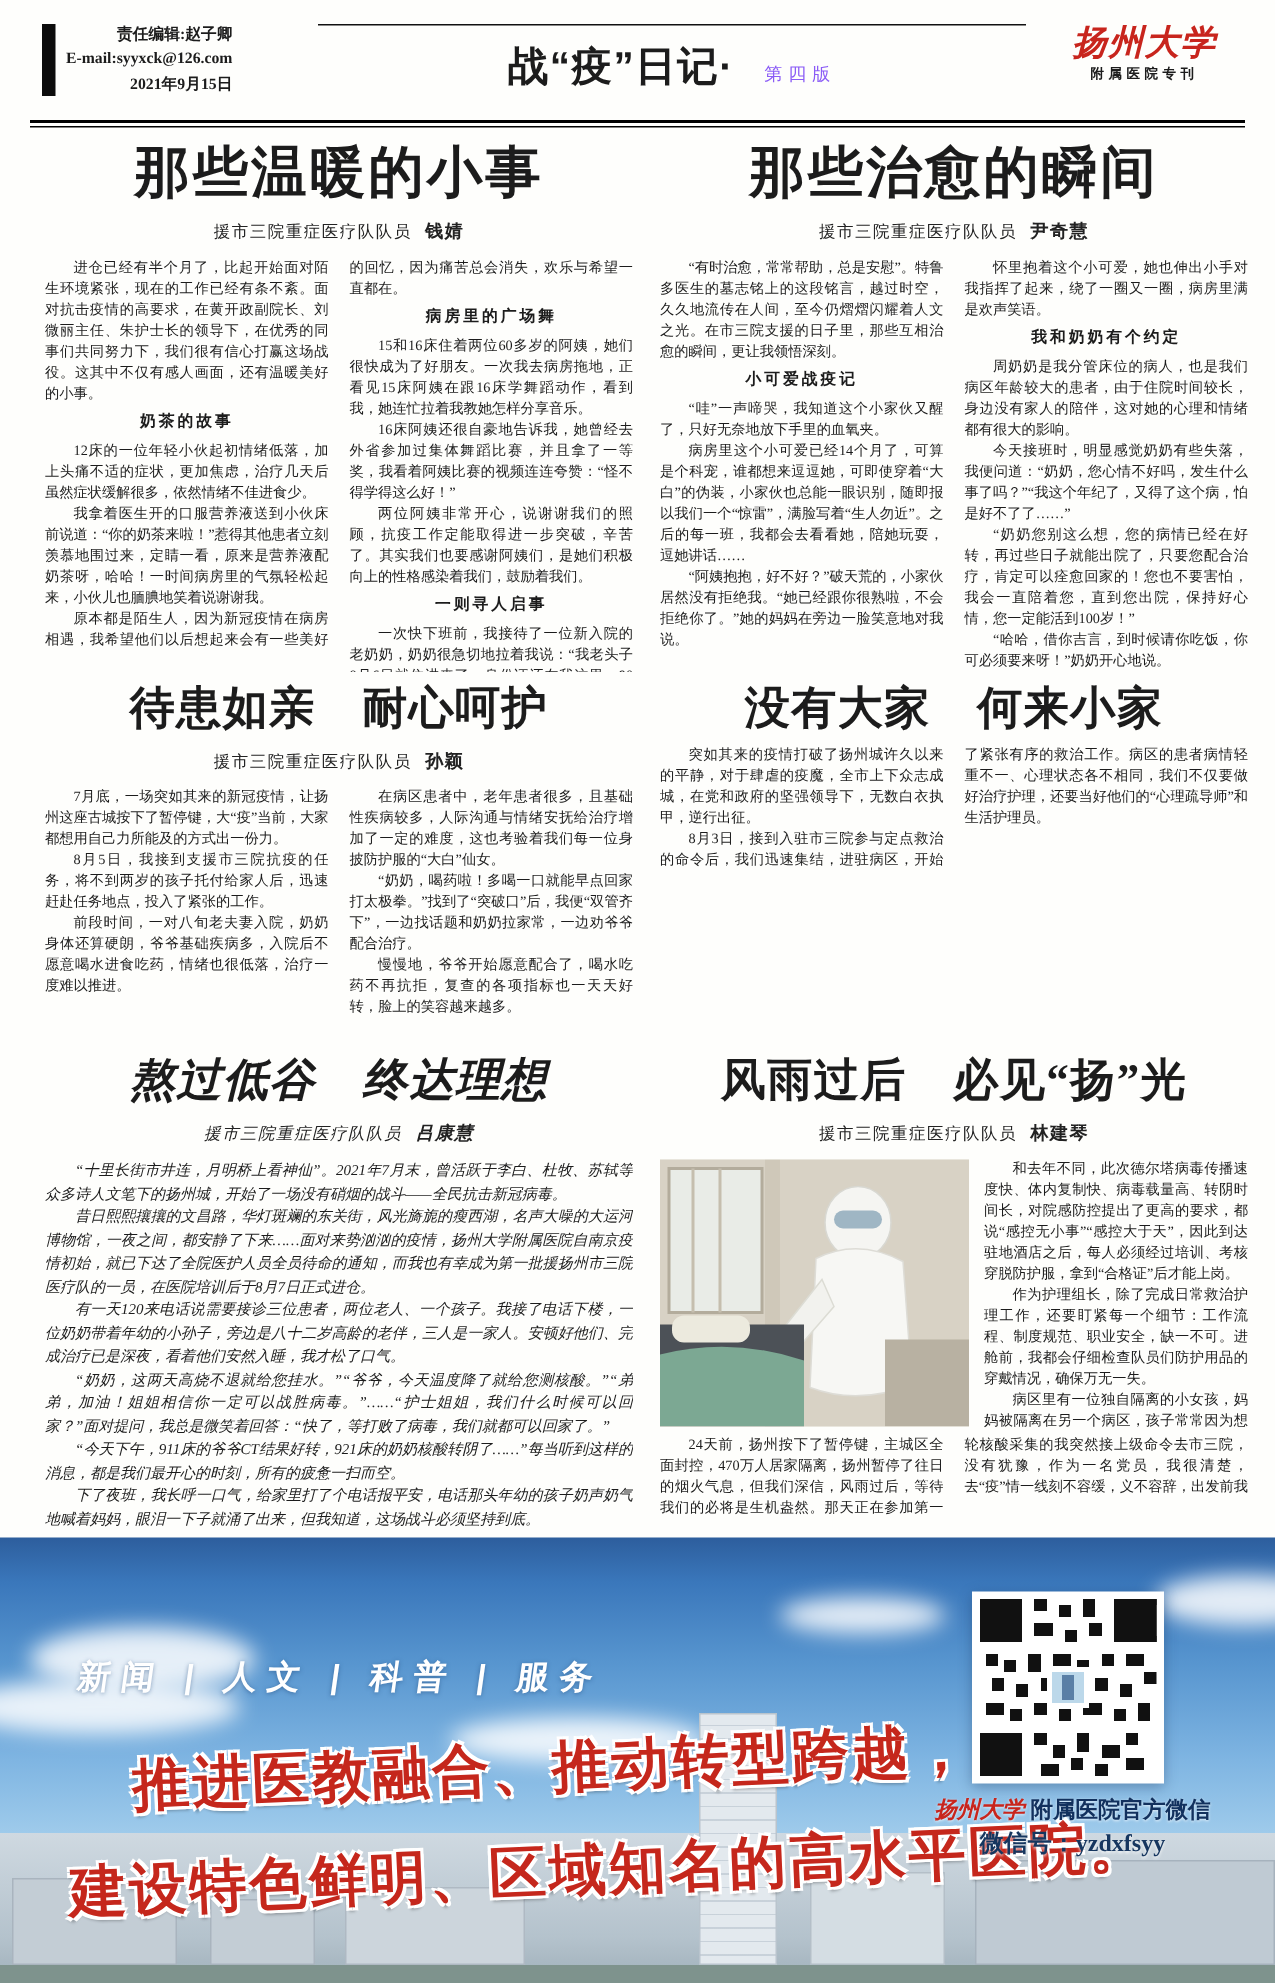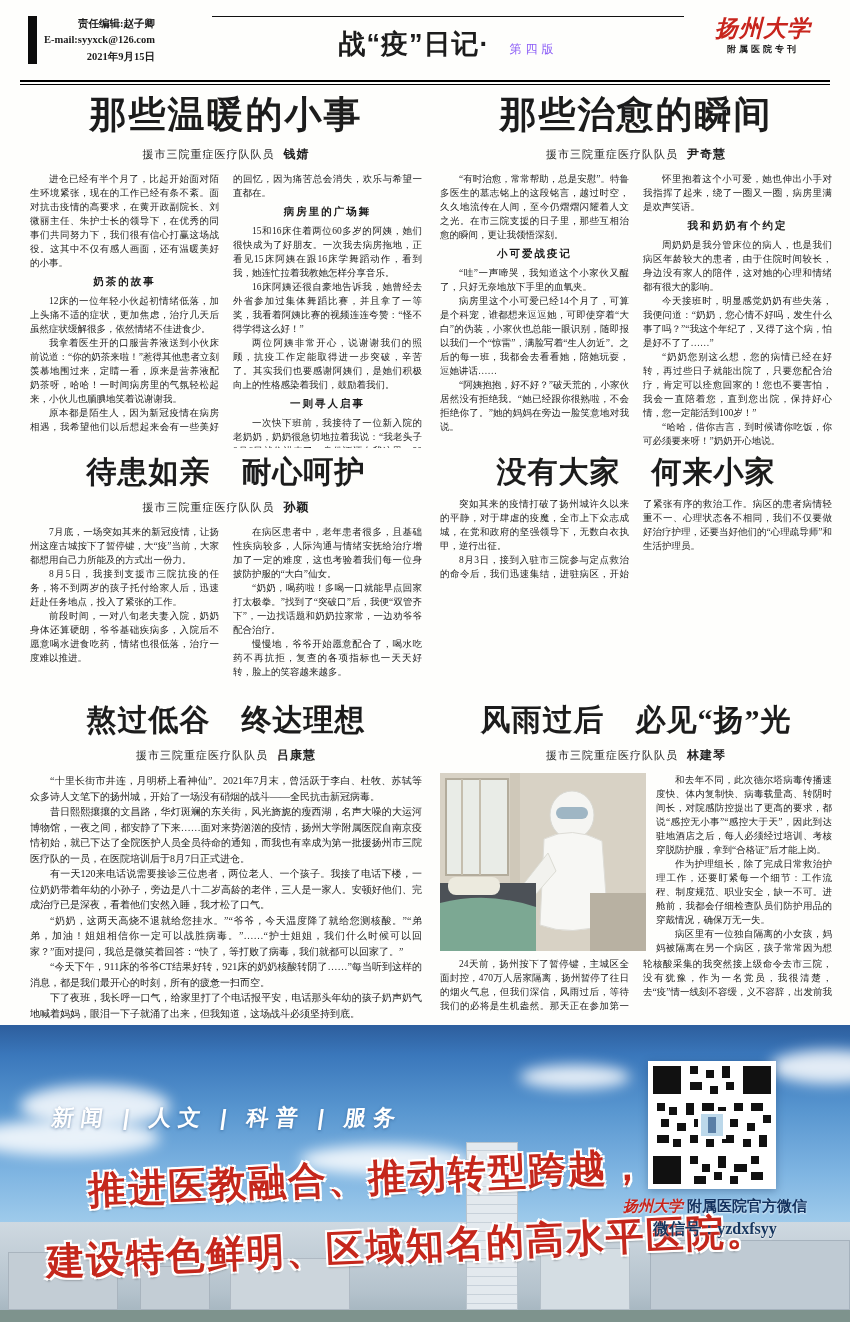--- a/index.html
+++ b/index.html
@@ -17,21 +17,21 @@
   .brand{color:#c8251d;font-size:23px;font-weight:bold;font-style:italic;letter-spacing:1px;line-height:1.1;}
   .brand-sub{font-size:9px;font-weight:bold;letter-spacing:3px;margin-top:2px;}
   .hdr-rule{position:absolute;top:80px;left:20px;right:20px;border-top:2.5px solid #000;}
   .hdr-rule:after{content:"";display:block;border-top:1px solid #000;margin-top:1.5px;}
   
   .art{position:absolute;overflow:hidden;}
   .a1{left:30px;top:90px;width:392px;height:358px;}
   .a2{left:440px;top:90px;width:392px;height:358px;}
   .a3{left:30px;top:452px;width:392px;height:242px;}
   .a4{left:440px;top:452px;width:392px;height:242px;}
-  .a5{left:30px;top:700px;width:392px;height:320px;}
+  .a5{left:30px;top:700px;width:392px;height:320px;font-style:italic;}
   .a6{left:440px;top:700px;width:392px;height:320px;}
   .headline-xl{font-size:37px;font-weight:700;text-align:center;letter-spacing:2px;margin:0 0 6px;white-space:nowrap;}
   .headline-lg{font-size:30px;font-weight:900;text-align:center;letter-spacing:1px;margin:0 0 4px;white-space:nowrap;}
   .byline{text-align:center;font-size:11px;margin:6px 0 9px;letter-spacing:1px;color:#222;}
   .byline b{font-size:12px;margin-left:9px;}
   .bodytxt{font-size:9.5px;line-height:14px;text-align:justify;}
   .two-col{column-count:2;column-gap:14px;}
   .b1,.b2{height:288px;}
   .b3,.b4{height:160px;}
   .b5{height:248px;font-size:10px;line-height:15.5px;}

